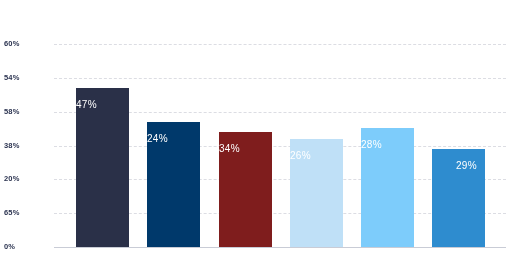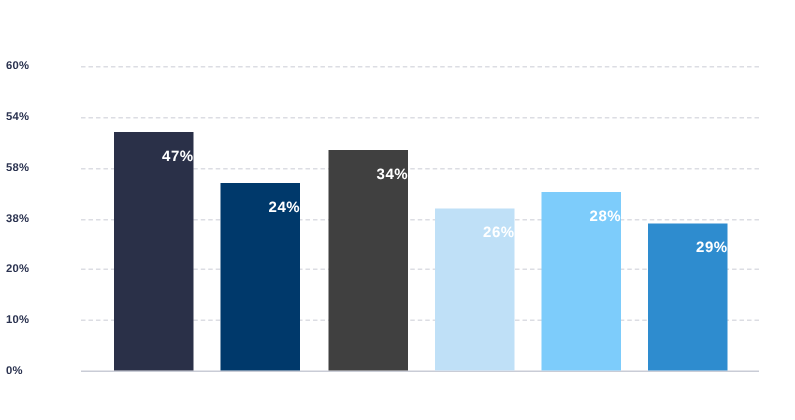--- a/index.html
+++ b/index.html
@@ -68,40 +68,40 @@
   }
   .bar {
     position: absolute;
     bottom: 33px; 
     width: 53px;
   }
   .bar-label {
     position: absolute;
     left: 0;
     width: 53px;
-    text-align: right;
+    text-align: left;
     font-size: 10px;
-    font-weight: 700;
+    font-weight: 400;
     color: #ffffff;
     letter-spacing: 0.3px;
     line-height: 1;
   }
 </style>
 </head>
 <body>
 
 <div id="chart-root">
 
   <div class="y-axis">
     <div class="y-tick" style="top:0px;">60%</div>
     <div class="y-tick" style="top:33.8px;">54%</div>
     <div class="y-tick" style="top:67.7px;">58%</div>
     <div class="y-tick" style="top:101.5px;">38%</div>
     <div class="y-tick" style="top:135.3px;">20%</div>
-    <div class="y-tick" style="top:169.2px;">10%</div>
+    <div class="y-tick" style="top:169.2px;">65%</div>
     <div class="y-tick" style="top:203px;">0%</div>
   </div>
 
   <div class="plot-area">
     <div class="gridline" style="top:4px;"></div>
     <div class="gridline" style="top:37.8px;"></div>
     <div class="gridline" style="top:71.7px;"></div>
     <div class="gridline" style="top:105.5px;"></div>
     <div class="gridline" style="top:139.3px;"></div>
     <div class="gridline" style="top:173.2px;"></div>
@@ -111,31 +111,31 @@
   <div class="bars-layer">
 
     <div class="bar" style="left:22px; height:159px; background:#2a3048;">
       <span class="bar-label" style="top:12px;">47%</span>
     </div>
 
     <div class="bar" style="left:93px; height:125px; background:#00396b;">
       <span class="bar-label" style="top:12px;">24%</span>
     </div>
 
-    <div class="bar" style="left:165px; height:147px; background:#404040;margin-top:36px;">
+    <div class="bar" style="left:165px; height:115px; background:#7f1d1d;margin-top:36px;">
       <span class="bar-label" style="top:12px;">34%</span>
     </div>
 
     <div class="bar" style="left:236px; height:108px; background:#bfe0f7;">
       <span class="bar-label" style="top:12px;">26%</span>
     </div>
 
     <div class="bar" style="left:307px; height:119px; background:#7dccfb;">
       <span class="bar-label" style="top:12px;">28%</span>
     </div>
 
     <div class="bar" style="left:378px; height:98px; background:#2e8ccf;">
-      <span class="bar-label" style="top:12px;">29%</span>
+      <span class="bar-label" style="top:12px;padding-left:24px;">29%</span>
     </div>
 
   </div>
 
 </div>
 
 </body></html>

